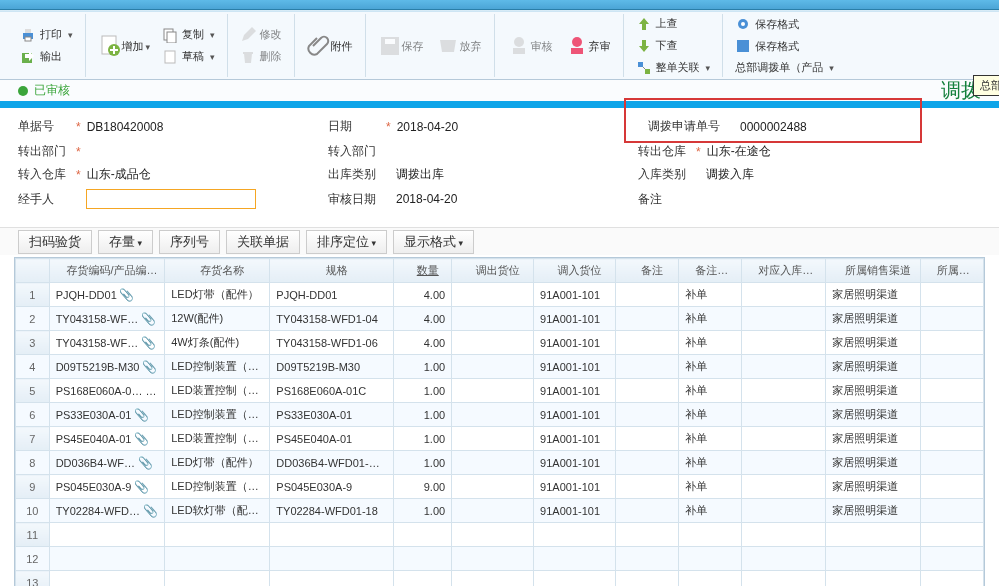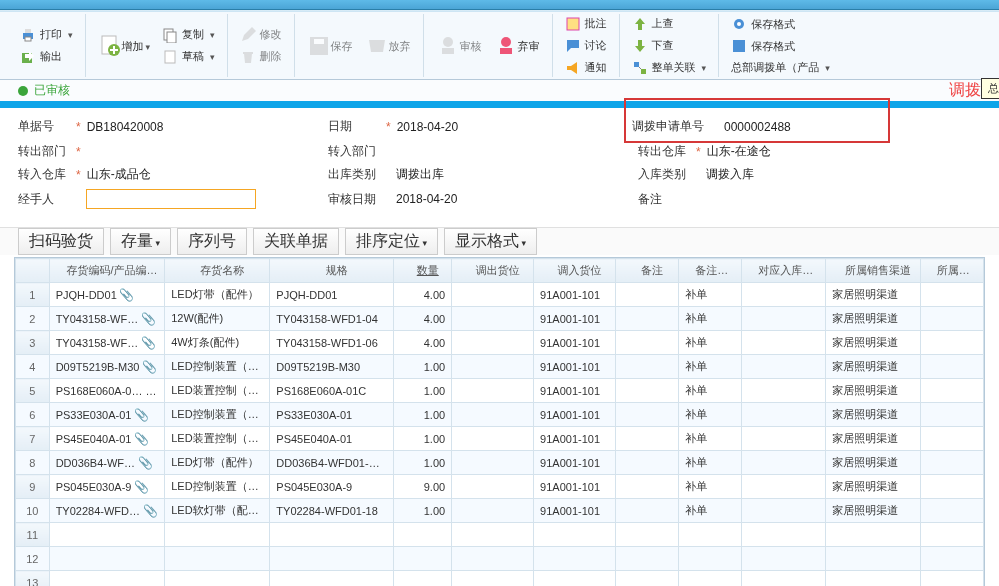--- a/index.html
+++ b/index.html
@@ -16,34 +16,34 @@
 .ribbon-big .lbl { font-size: 11px; color: #333; margin-top: 2px; }
 .ribbon-sm { display: flex; align-items: center; gap: 4px; padding: 2px 4px; cursor: pointer; font-size: 11px; }
 .ribbon-sm .ico { width: 16px; height: 16px; }
 .arrow { font-size: 9px; color: #555; margin-left: 2px; }
 .ico svg { width: 100%; height: 100%; }
 
 .status-row { display: flex; align-items: center; padding: 6px 18px; background: #fafcfe; border-bottom: 7px solid #0ea5e9; height: 28px; }
 .status-dot { width: 10px; height: 10px; border-radius: 50%; background: #3ba53b; margin-right: 6px; }
 .status-txt { color: #3ba53b; font-weight: 500; }
 .status-right { margin-left: auto; position: relative; }
-.doc-type { font-size: 16px; color: #ef4444; }
+.doc-type { font-size: 20px; color: #15803d; }
 .tip { position: absolute; top: -2px; left: 32px; background: #ffffe1; border: 1px solid #333; padding: 2px 6px; font-size: 11px; white-space: nowrap; z-index: 10; }
 
 .form-area { padding: 8px 18px 12px; background: #fff; }
 .form-row { display: flex; margin-bottom: 6px; align-items: center; gap: 20px; }
 .form-field { display: flex; align-items: center; margin-right: 40px; min-width: 250px; }
 .fld-lbl { width: 56px; text-align: left; color: #333; }
 .req { color: #d64; margin: 0 6px 0 2px; }
 .fld-val { color: #222; }
 .fld-input { border: 1px solid #f5a623; height: 20px; width: 170px; padding: 0 4px; }
-.highlight-box { border: 2px solid #d63838; padding: 18px 6px 6px; margin: -18px 0 -6px -14px; }
+.highlight-box { border: 2px solid #d63838; padding: 18px 22px 6px; margin: -18px 0 -6px -14px; }
 
 .tool-row2 { display: flex; align-items: center; padding: 4px 18px; gap: 6px; border-top: 1px solid #e0e0e0; height: 28px; background: #fafafa; }
-.btn2 { border: 1px solid #ccc; background: linear-gradient(#fff,#eee); padding: 2px 10px; font-size: 16px; cursor: pointer; color: #333; }
+.btn2 { border: 1px solid #ccc; background: linear-gradient(#fff,#eee); padding: 2px 10px; font-size: 13px; cursor: pointer; color: #333; }
 .btn2.dd::after { content: " ▾"; font-size: 9px; }
 
 .grid-wrap { margin: 2px 14px 0; border: 1px solid #b5c9d9; }
 table { border-collapse: collapse; width: 100%; table-layout: fixed; }
 th, td { border: 1px solid #d4e2ec; padding: 0 6px; height: 24px; font-size: 11px; white-space: nowrap; overflow: hidden; text-overflow: ellipsis; }
 th { background: linear-gradient(#f3f8fc,#e4eef6); color: #555; font-weight: normal; text-align: center; padding-left: 16px; }
 td { background: #fff; }
 tr:nth-child(even) td { background: #f5faff; }
 td.num-cell { text-align: right; }
 td.row-num { text-align: center; color: #666; background: linear-gradient(#f3f8fc,#e4eef6); }
@@ -127,20 +127,28 @@
       <div class="ribbon-sm" style="opacity:.6">
           <span class="ico"><svg viewBox="0 0 16 16">
               <path d="M4 5h8l-1 9H5z" fill="#ccc"></path>
               <rect x="3" y="3" width="10" height="2" fill="#ccc"></rect>
             </svg></span>
           <span>删除</span>
         </div>
     </div>
   </div>
   <div class="ribbon-grp">
+    <div class="ribbon-big">
+        <span class="ico"><svg viewBox="0 0 24 24">
+            <path d="M6 12l8-8a4 4 0 016 6l-10 10a6 6 0 01-8-8l8-8" fill="none" stroke="#888" stroke-width="2"></path>
+          </svg></span>
+        <span class="lbl">附件</span>
+      </div>
+  </div>
+  <div class="ribbon-grp">
     <div style="display:flex;gap:4px;">
       <div class="ribbon-big" style="opacity:.6">
           <span class="ico"><svg viewBox="0 0 24 24">
               <rect x="3" y="3" width="18" height="18" fill="#ccc"></rect>
               <rect x="7" y="5" width="10" height="5" fill="#fff"></rect>
             </svg></span>
           <span class="lbl">保存</span>
         </div>
       <div class="ribbon-big" style="opacity:.6">
           <span class="ico"><svg viewBox="0 0 24 24">
@@ -158,42 +166,20 @@
               <rect x="6" y="14" width="12" height="6" fill="#ccc"></rect>
             </svg></span>
           <span class="lbl">审核</span>
         </div>
       <div class="ribbon-big">
           <span class="ico"><svg viewBox="0 0 24 24">
               <circle cx="12" cy="8" r="5" fill="#e57"></circle>
               <rect x="6" y="14" width="12" height="6" fill="#e57"></rect>
             </svg></span>
           <span class="lbl">弃审</span>
-        </div>
-    </div>
-  </div>
-  <div class="ribbon-grp">
-    <div class="ribbon-row">
-      <div class="ribbon-sm">
-          <span class="ico"><svg viewBox="0 0 16 16">
-              <rect x="2" y="2" width="12" height="12" fill="#ffe082" stroke="#d4a"></rect>
-            </svg></span>
-          <span>批注</span>
-        </div>
-      <div class="ribbon-sm">
-          <span class="ico"><svg viewBox="0 0 16 16">
-              <path d="M2 2h12v8H6l-4 4z" fill="#4a90d6"></path>
-            </svg></span>
-          <span>讨论</span>
-        </div>
-      <div class="ribbon-sm">
-          <span class="ico"><svg viewBox="0 0 16 16">
-              <path d="M2 6h4l6-4v12l-6-4H2z" fill="#f5a623"></path>
-            </svg></span>
-          <span>通知</span>
         </div>
     </div>
   </div>
   <div class="ribbon-grp">
     <div class="ribbon-row">
       <div class="ribbon-sm">
           <span class="ico"><svg viewBox="0 0 16 16">
               <path d="M8 2l5 6H10v6H6V8H3z" fill="#7cb342"></path>
             </svg></span>
           <span>上查</span>

